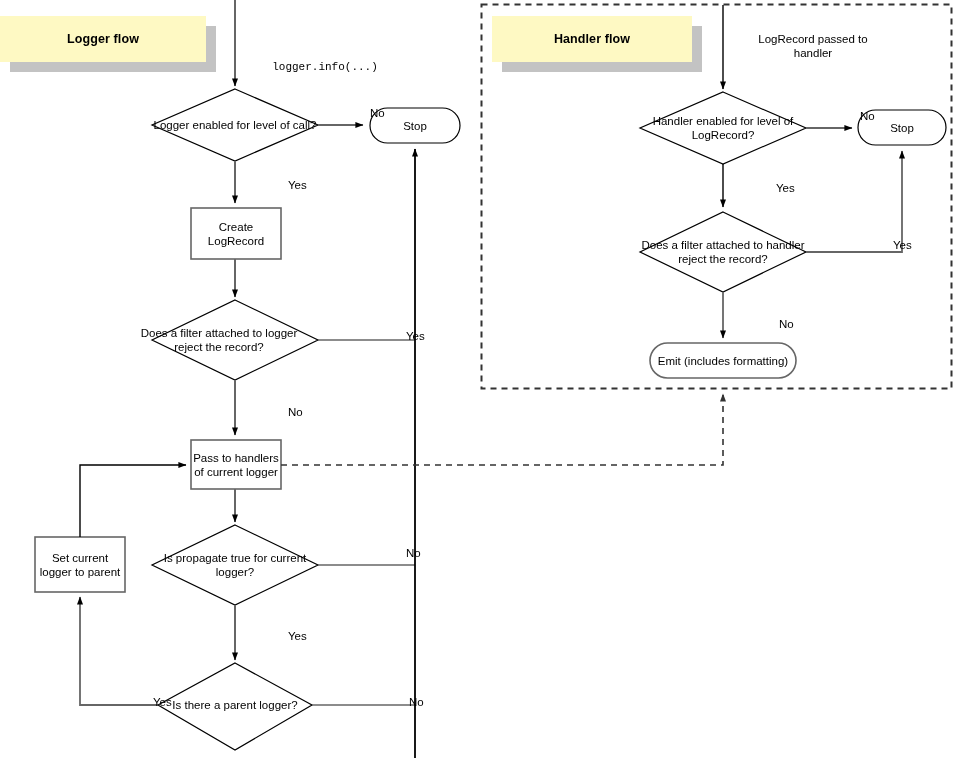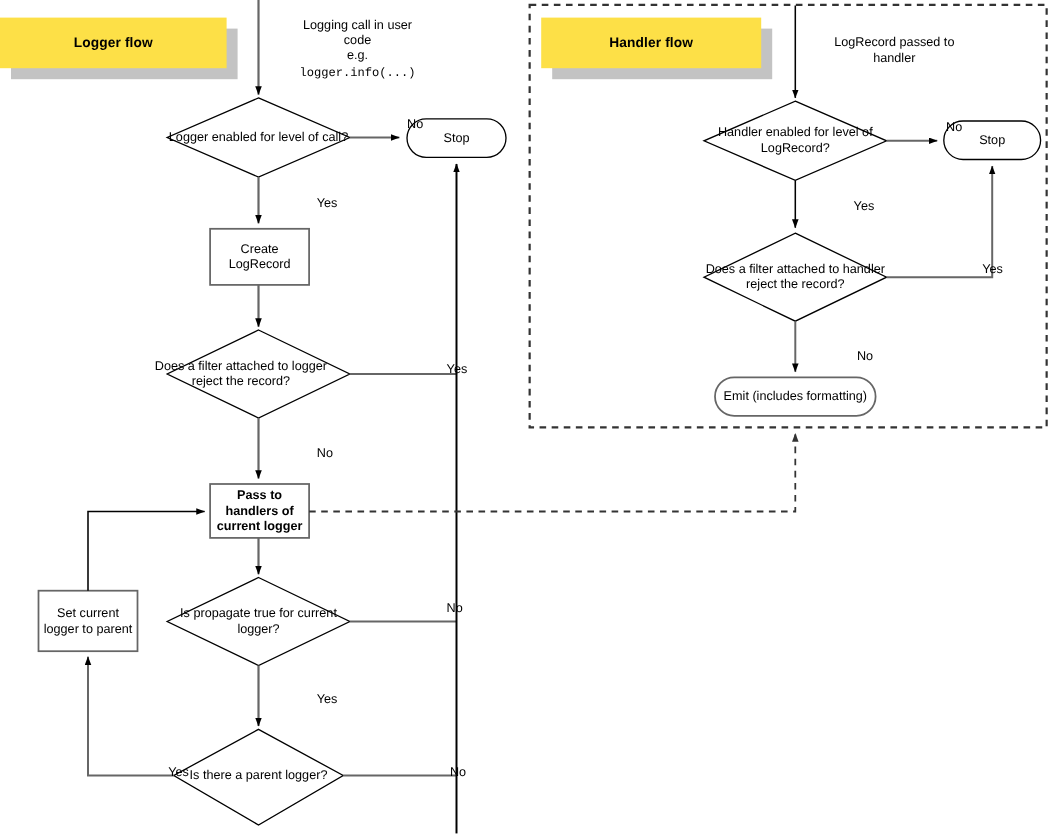--- a/index.html
+++ b/index.html
@@ -36,21 +36,21 @@
     width: 206px;
     height: 46px;
     background: #c3c3c3;
   }
   .banner .plate {
     position: absolute;
     left: 0;
     top: 0;
     width: 206px;
     height: 46px;
-    background: #fde047;
+    background: #fef9c3;
     display: flex;
     align-items: center;
     justify-content: center;
   }
   .banner .plate span {
     font-size: 12.5px;
     font-weight: bold;
     color: #000000;
     letter-spacing: 0.1px;
   }
@@ -179,38 +179,35 @@
     </div>
   </div>
 
   <div class="banner" id="banner-handler">
     <div class="shadow"></div>
     <div class="plate">
       <span>Handler flow</span>
     </div>
   </div>
 
-  <div class="lbl" style="left:240px; top:16px; width:170px; text-align:center;">Logging call in user
-code
-e.g.</div>
   <div class="lbl mono" style="left:240px; top:60px; width:170px; text-align:center;">logger.info(...)</div>
 
   <div class="node-text" style="left:152px; top:103px; width:166px; height:44px;">Logger enabled for
 level of call?</div>
 
   <div class="node-text" style="left:370px; top:108px; width:90px; height:35px;">Stop</div>
 
   <div class="node-text" style="left:191px; top:208px; width:90px; height:51px;">Create
 LogRecord</div>
 
   <div class="node-text" style="left:136px; top:318px; width:166px; height:44px;">Does a filter attached
 to logger reject the
 record?</div>
 
-  <div class="node-text" style="left:191px; top:440px; width:90px; height:49px;font-weight:bold;">Pass to
+  <div class="node-text" style="left:191px; top:440px; width:90px; height:49px;">Pass to
 handlers of
 current logger</div>
 
   <div class="node-text" style="left:152px; top:543px; width:166px; height:44px;text-align:center;">Is propagate true for
 current logger?</div>
 
   <div class="node-text" style="left:35px; top:537px; width:90px; height:55px;">Set current
 logger to parent</div>
 
   <div class="node-text" style="left:158px; top:690px; width:154px; height:30px;">Is there a parent

